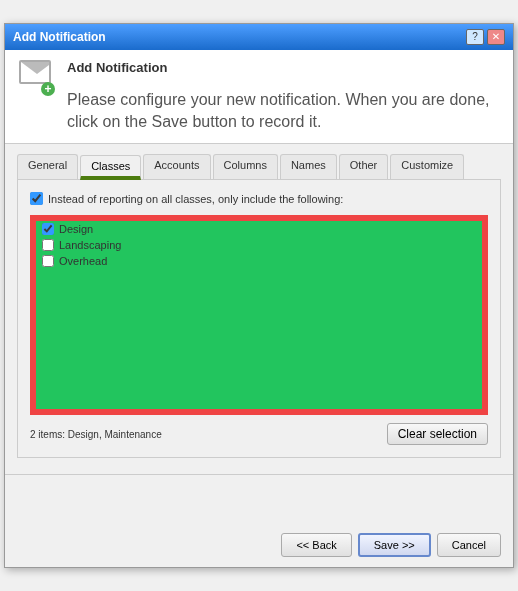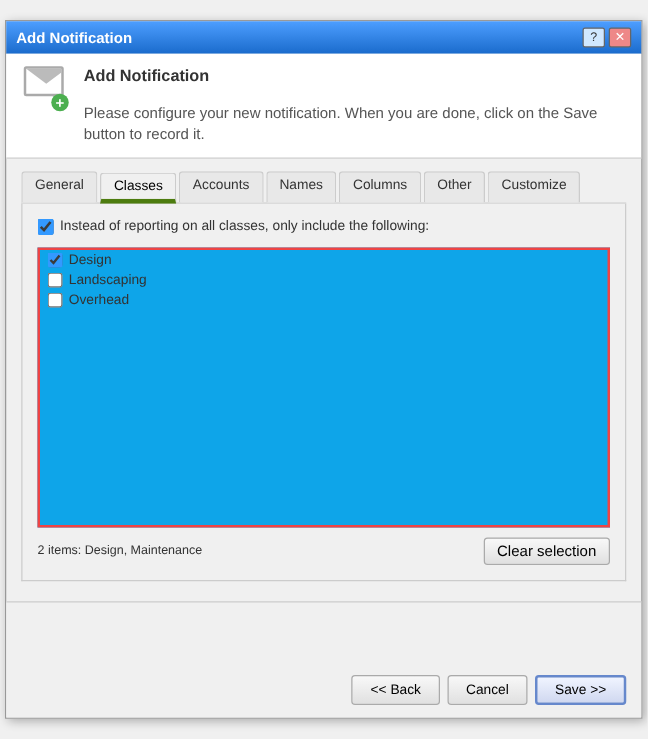--- a/index.html
+++ b/index.html
@@ -95,21 +95,21 @@
       align-items: center;
       justify-content: center;
       line-height: 1;
     }
     .header-text h2 {
       font-size: 13px;
       font-weight: bold;
       color: #333;
     }
     .header-text p {
-      font-size: 12px;
+      font-size: 16px;
       color: #555;
       line-height: 1.4;
       margin-top: 14px;
     }
     .content {
       padding: 10px 12px 12px;
     }
     .tabs {
       display: flex;
       border-bottom: 1px solid #ccc;
@@ -146,23 +146,23 @@
       align-items: center;
       gap: 5px;
       margin-bottom: 10px;
     }
     .checkbox-row label {
       font-size: 11px;
       color: #333;
       text-align: right;
     }
     .list-box {
-      border: 2px solid #ef4444;
-      background: #0ea5e9;
-      height: 224px;
+      border: 6px solid #ef4444;
+      background: #22c55e;
+      height: 200px;
       overflow-y: auto;
     }
     .list-item {
       display: flex;
       align-items: center;
       gap: 5px;
       padding: 2px 6px;
       font-size: 11px;
       cursor: pointer;
       color: #333;
@@ -243,22 +243,22 @@
       <p>Please configure your new notification. When you are done, click on the Save button to record it.</p>
     </div>
   </div>
 
   <div class="content">
 
     <div class="tabs">
       <div class="tab">General</div>
       <div class="tab active">Classes</div>
       <div class="tab">Accounts</div>
+      <div class="tab">Columns</div>
       <div class="tab">Names</div>
-      <div class="tab">Columns</div>
       <div class="tab">Other</div>
       <div class="tab">Customize</div>
     </div>
 
     <div class="tab-content">
 
       <div class="checkbox-row">
         <input type="checkbox" id="filterChk" checked="" style="">
         <label for="filterChk">Instead of reporting on all classes, only include the following:</label>
       </div>
@@ -280,16 +280,16 @@
 
       <div class="bottom-bar">
         <span class="items-summary">2 items: Design, Maintenance</span>
         <button class="clear-btn">Clear selection</button>
       </div>
     </div>
   </div>
 
   <div class="footer">
     <button class="footer-btn">&lt;&lt; Back</button>
+    <button class="footer-btn primary">Save &gt;&gt;</button>
     <button class="footer-btn">Cancel</button>
-    <button class="footer-btn primary">Save &gt;&gt;</button>
   </div>
 </div>
 
 </body></html>

